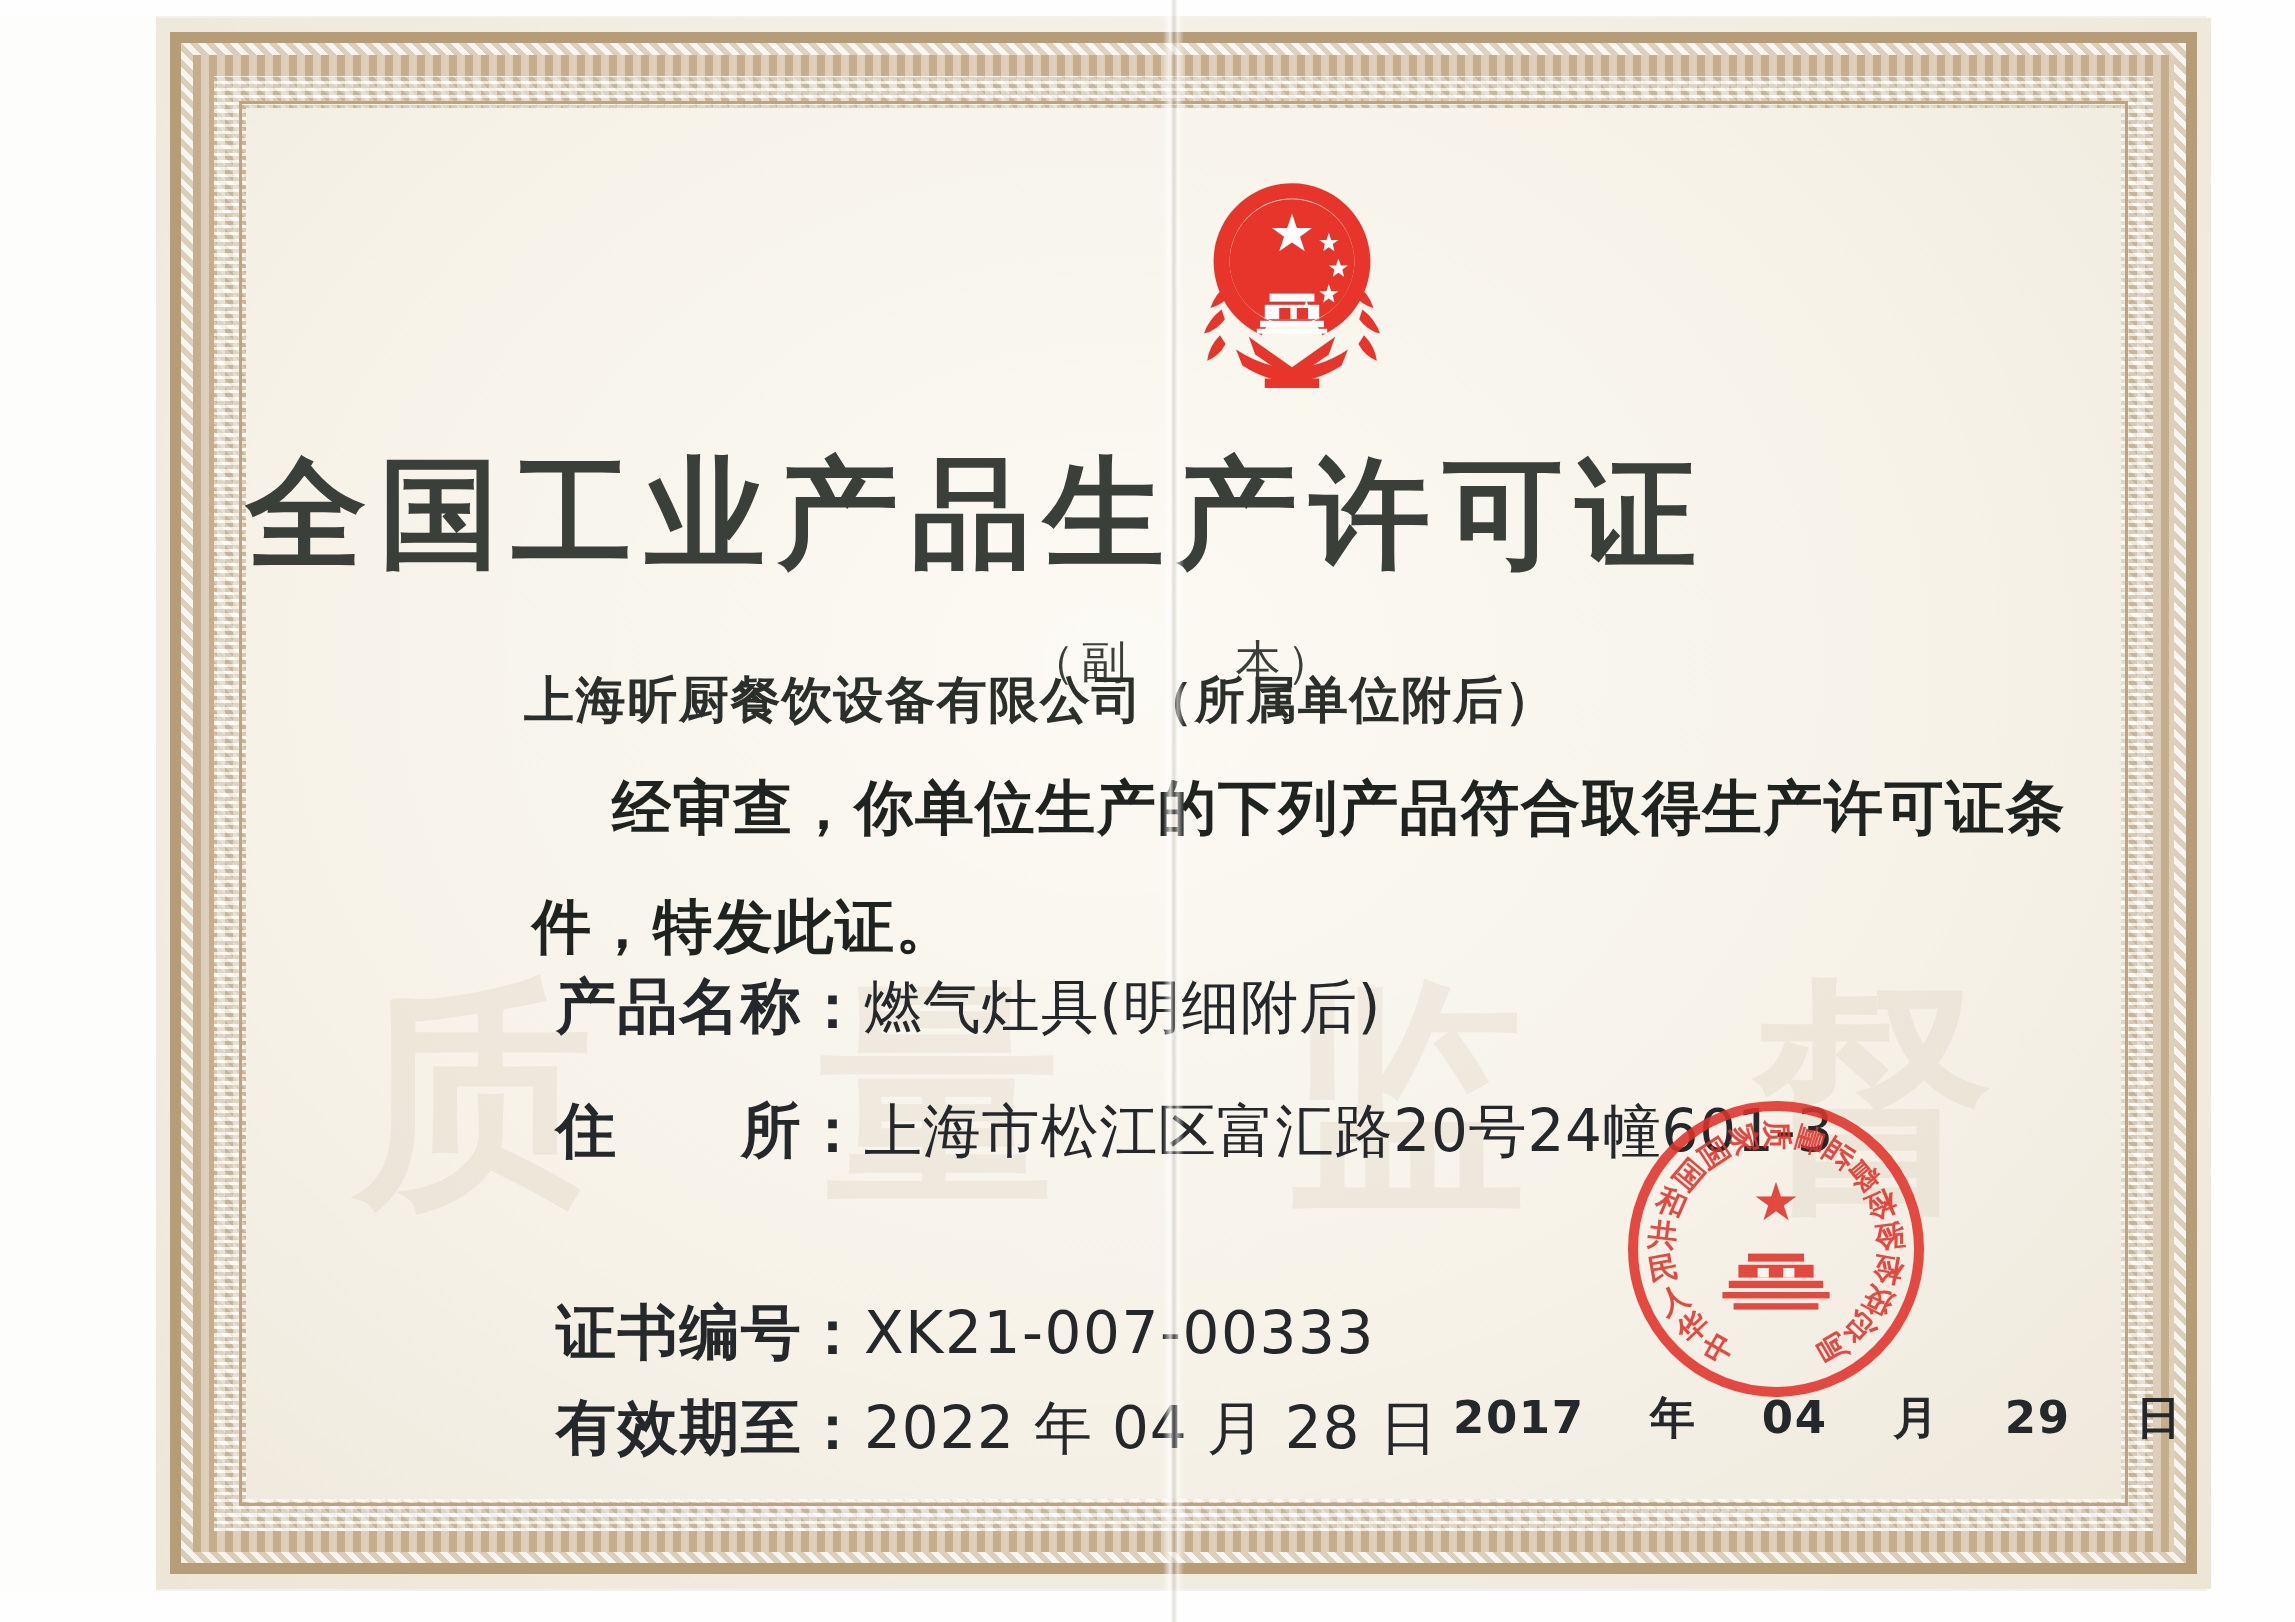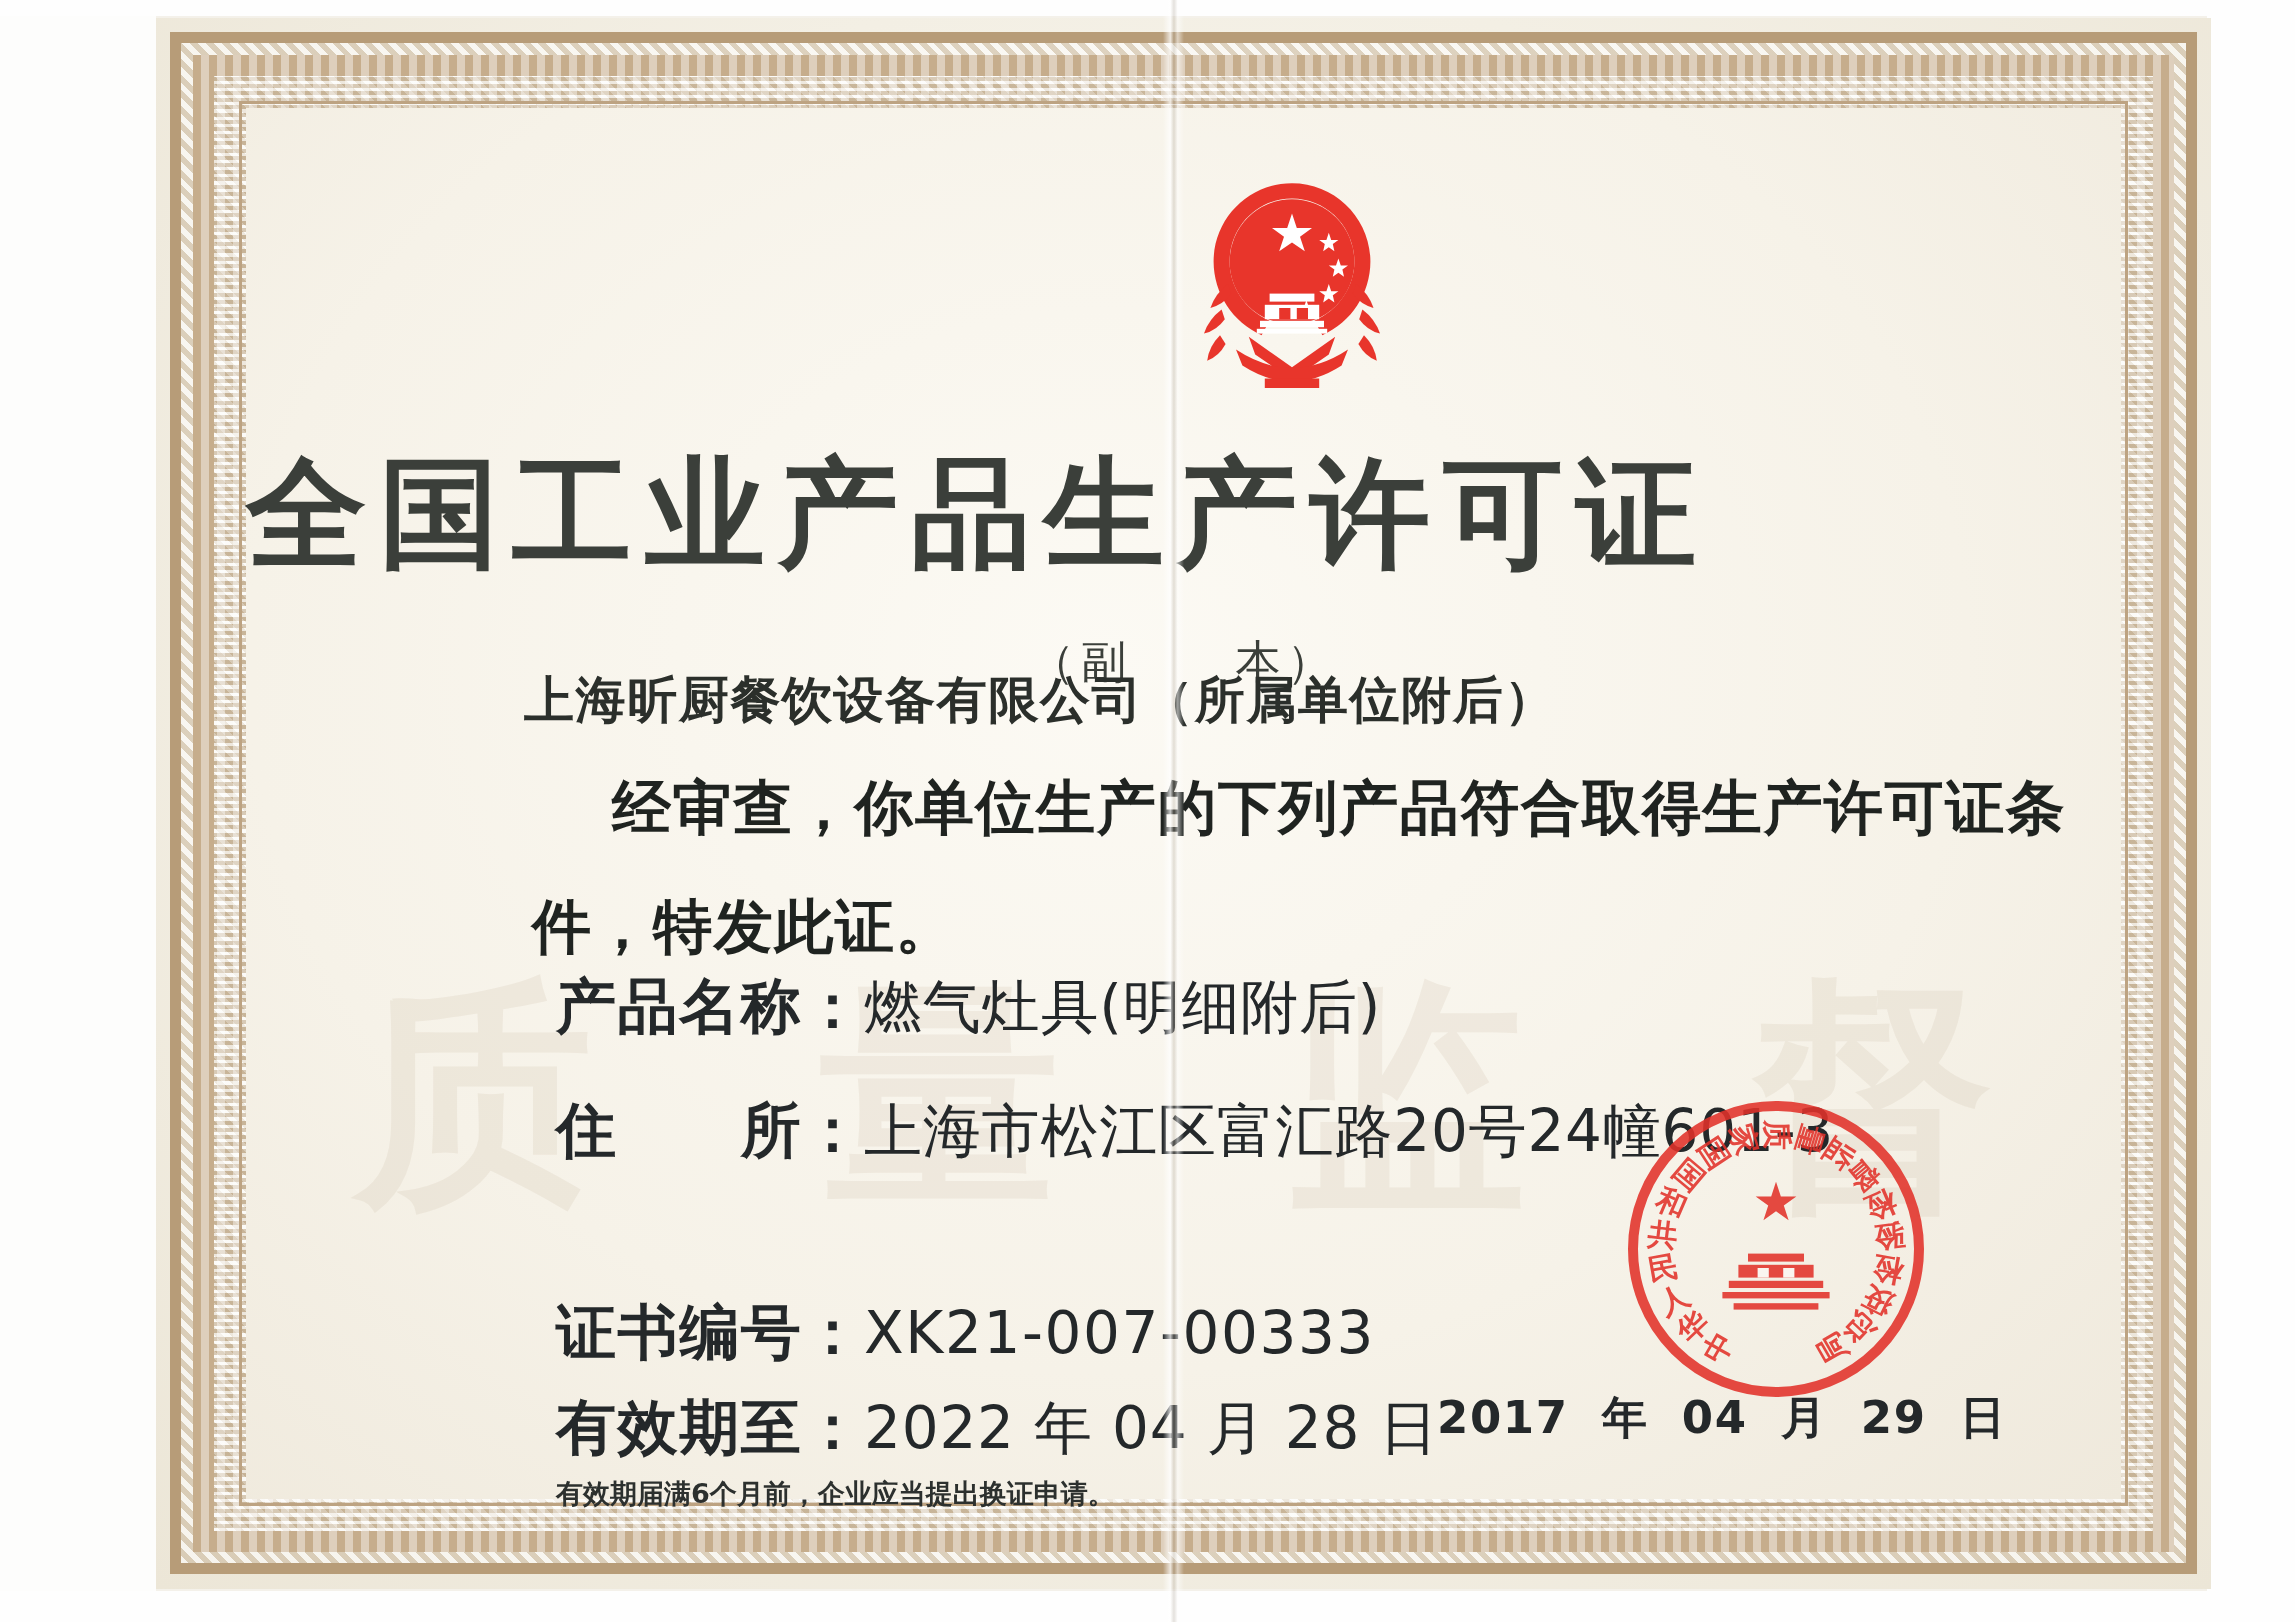--- a/index.html
+++ b/index.html
@@ -231,21 +231,21 @@
     position: absolute;
     left: 1273px;
     top: 1370px;
     font-size: 45px;
     font-weight: 700;
     color: #24282a;
     font-family: "DejaVu Sans", "Liberation Sans", sans-serif;
     white-space: nowrap;
     letter-spacing: 1.6px;
   }
-  .issue-date span { margin: 0 8px; }
+  .issue-date span { margin: 0 24px; }
 
   .footnote {
     position: absolute;
     left: 400px;
     top: 1458px;
     font-size: 27px;
     font-weight: 700;
     color: #2c302e;
     font-family: "DejaVu Sans", "Liberation Sans", sans-serif;
     white-space: nowrap;
@@ -394,21 +394,20 @@
 
     <div class="issue-date">
       <span>2017</span>
       <span>年</span>
       <span>04</span>
       <span>月</span>
       <span>29</span>
       <span>日</span>
     </div>
 
-    <div class="footnote">有效期届满6个月前，企业应当提出换证申请。</div>
 
     <div class="seal">
       <div class="seal-ring"></div>
       <div class="seal-text" id="seal-text">
           <span class="seal-char" style="transform: rotate(-150deg) translate(0px, -114px) rotate(90deg) translate(-50%, -50%);">中</span>
           <span class="seal-char" style="transform: rotate(-133.333deg) translate(0px, -114px) rotate(90deg) translate(-50%, -50%);">华</span>
           <span class="seal-char" style="transform: rotate(-116.667deg) translate(0px, -114px) rotate(90deg) translate(-50%, -50%);">人</span>
           <span class="seal-char" style="transform: rotate(-100deg) translate(0px, -114px) rotate(90deg) translate(-50%, -50%);">民</span>
           <span class="seal-char" style="transform: rotate(-83.3333deg) translate(0px, -114px) rotate(90deg) translate(-50%, -50%);">共</span>
           <span class="seal-char" style="transform: rotate(-66.6667deg) translate(0px, -114px) rotate(90deg) translate(-50%, -50%);">和</span>

